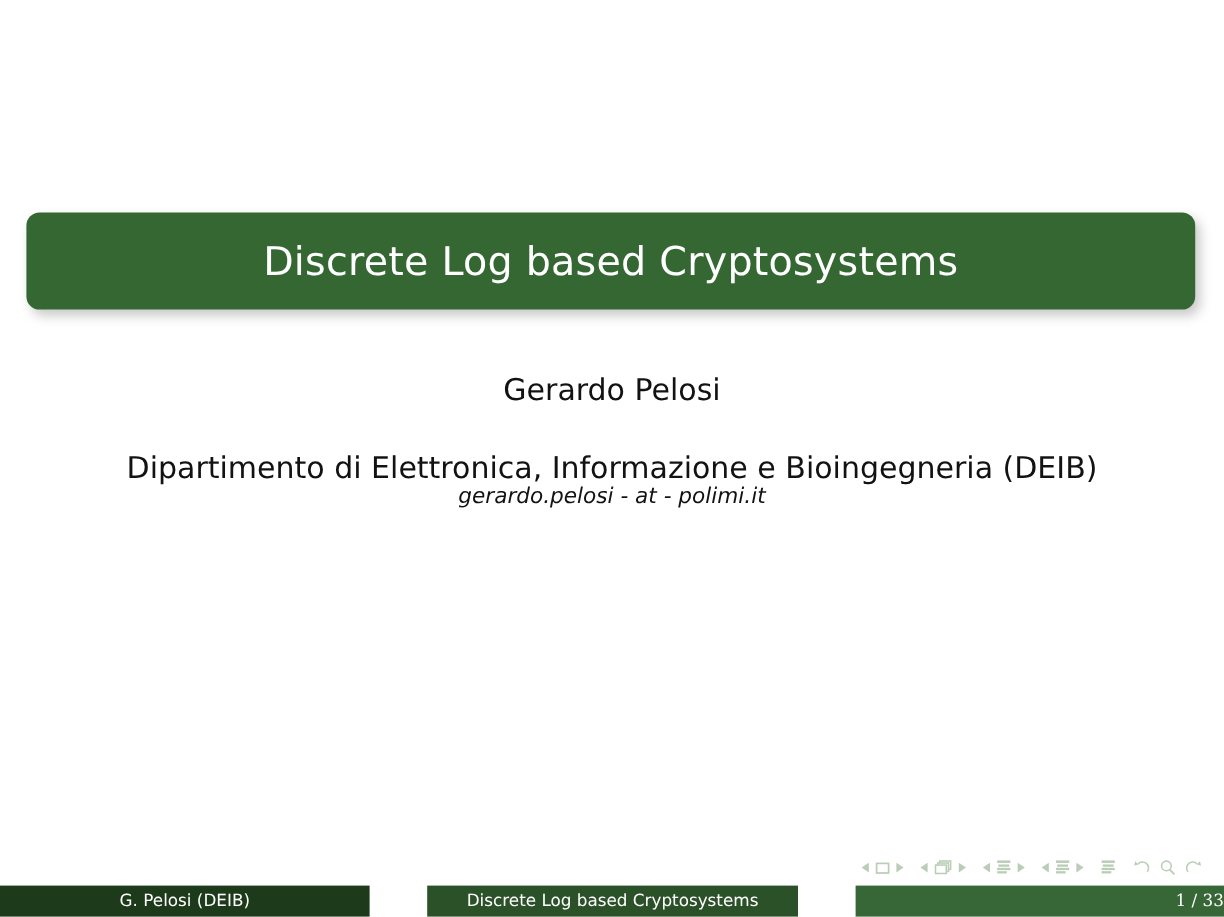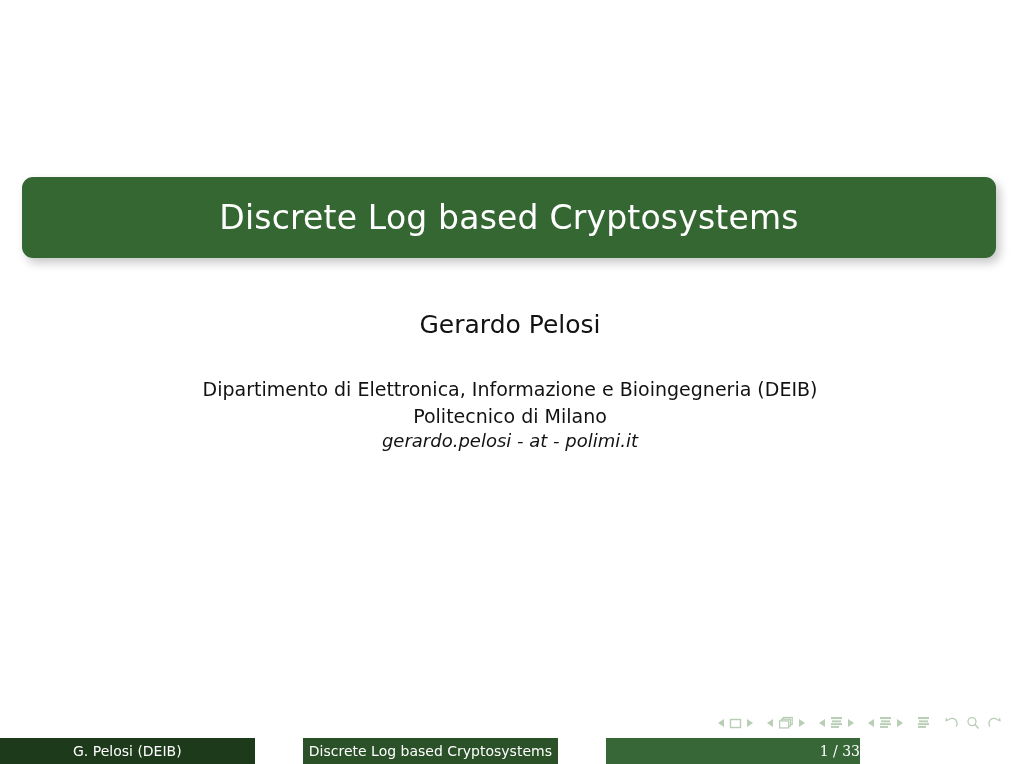--- a/index.html
+++ b/index.html
@@ -70,21 +70,21 @@
     text-align: center;
     color: #121212;
   }
   .author-name {
     font-size: 25px;
     line-height: 34px;
     font-family: "DejaVu Sans", sans-serif;
   }
   .institute {
     margin-top: 34px;
-    font-size: 19px;
+    font-size: 25px;
     line-height: 27px;
     font-family: "DejaVu Sans", sans-serif;
   }
   .institute div {
     white-space: nowrap;
   }
   .email {
     font-size: 18px;
     font-style: italic;
     font-family: "DejaVu Sans", sans-serif;
@@ -120,21 +120,21 @@
   .ico { display: inline-block; line-height: 0; }
   .ico svg { display: block; }
 
   .navgroup-misc { display: flex; align-items: center; gap: 7px; }
 
   
   .footer {
     position: absolute;
     left: 0;
     bottom: 0;
-    width: 860px;
+    width: 1020px;
     height: 26px;
     display: flex;
     gap: 48px;
   }
   .foot-sec {
     display: flex;
     align-items: center;
     height: 26px;
     box-sizing: border-box;
     color: #ffffff;
@@ -170,21 +170,20 @@
     <div class="title-block-shadow"></div>
     <div class="title-block">
       <span class="title-text">Discrete Log based Cryptosystems</span>
     </div>
   </div>
 
   <div class="authorblock">
     <div class="author-name">Gerardo Pelosi</div>
     <div class="institute">
       <div>Dipartimento di Elettronica, Informazione e Bioingegneria (DEIB)</div>
-      <div>Politecnico di Milano</div>
     </div>
     <div class="email">gerardo.pelosi - at - polimi.it</div>
   </div>
 
   <div class="navsyms">
 
     <div class="navgroup">
       <span class="nav-arrow left"></span>
       <span class="ico">
         <svg width="13" height="13" viewBox="0 0 13 13">

